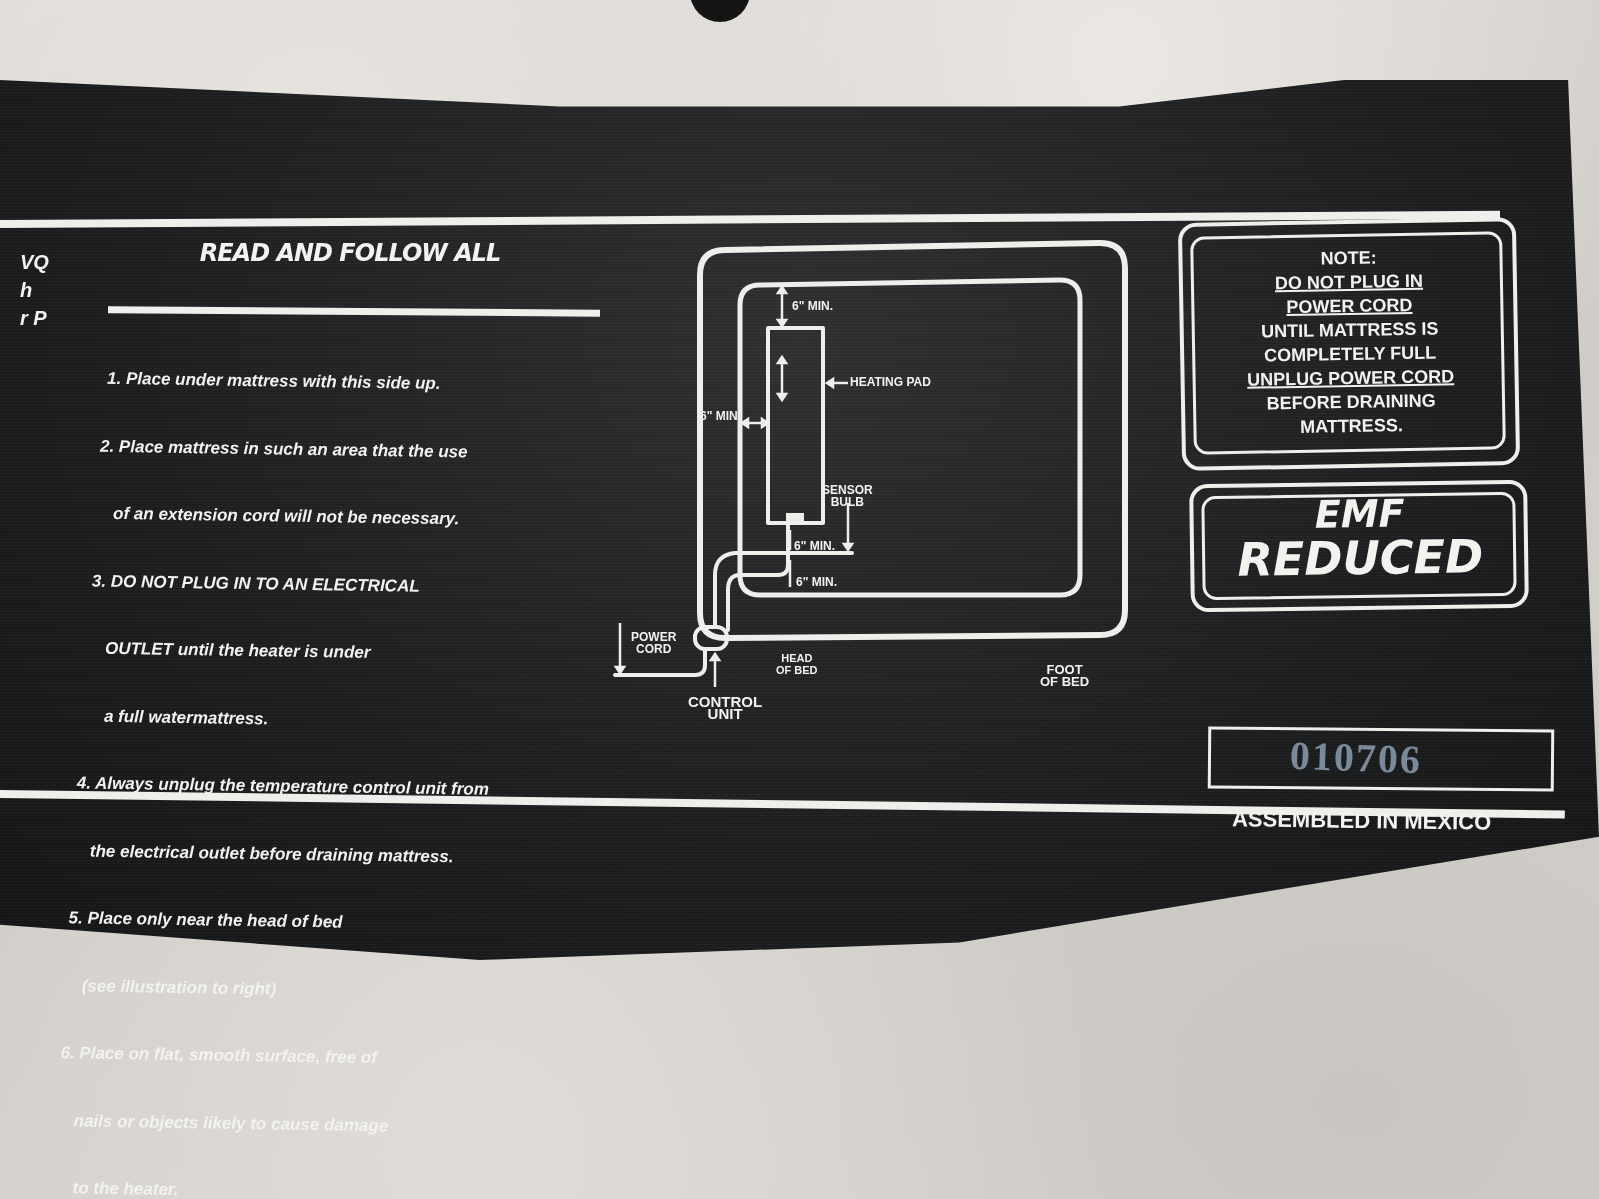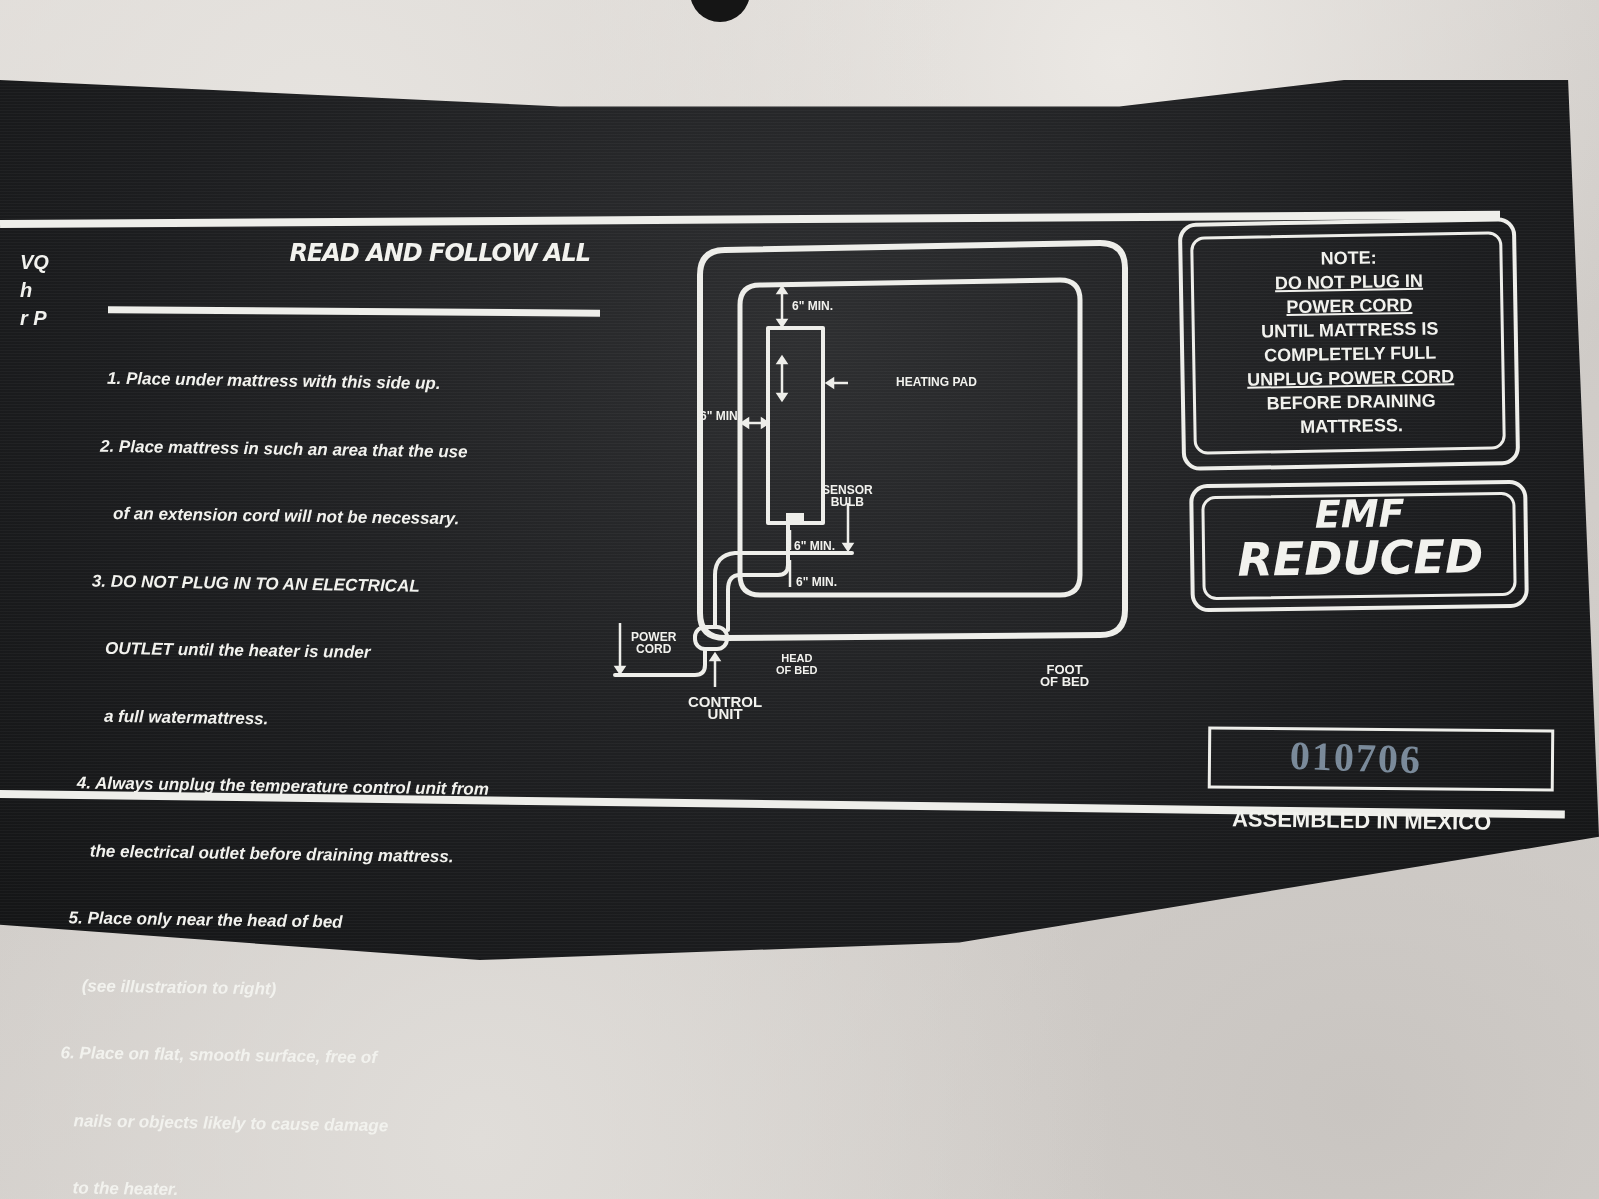--- a/index.html
+++ b/index.html
@@ -15,21 +15,21 @@
   .cord{position:absolute;left:690px;top:-10px;width:60px;height:32px;
     border-radius:0 0 30px 30px;background:#151515;}
   .pad{position:absolute;left:0;top:80px;width:1599px;height:880px;
     background:
       repeating-linear-gradient(0deg, rgba(255,255,255,0.03) 0 1px, transparent 1px 3px),
       radial-gradient(ellipse at 50% 30%, #2e2f31 0%, #1c1d1f 60%, #141516 100%);
     clip-path:polygon(0 0, 35% 3%, 70% 3%, 98% -3%, 100% 86%, 60% 98%, 30% 100%, 0 96%);}
   .stripe{position:absolute;background:#eeeeea;height:8px;}
   .white{color:#f2f2ee;}
   .title{position:absolute;font-weight:900;font-style:italic;
-         font-family:"DejaVu Sans",sans-serif;text-align:right;
+         font-family:"DejaVu Sans",sans-serif;text-align:center;
          letter-spacing:-1px;line-height:34px;font-size:24px;}
   .instr{position:absolute;font-weight:bold;font-style:italic;font-size:17px;line-height:22.5px;white-space:pre;}
   .diag-label{position:absolute;font-weight:bold;font-size:12px;line-height:12px;text-align:center;}
   .box{position:absolute;border:4px solid #eeeeea;border-radius:18px;}
   .box-inner{position:absolute;border:3px solid #eeeeea;border-radius:14px;}
   .note-line{display:block;text-align:center;font-weight:bold;font-size:18px;line-height:24px;}
   .u{text-decoration:underline;text-decoration-thickness:2px;}
   .emf{position:absolute;font-weight:900;font-style:italic;font-family:"DejaVu Sans",sans-serif;text-align:center;}
   .serial{position:absolute;font-family:"Liberation Serif",serif;font-weight:bold;color:#7a8a9a;font-size:40px;letter-spacing:2px;}
   .edge-text{position:absolute;font-weight:bold;font-style:italic;font-size:20px;line-height:28px;}
@@ -114,21 +114,21 @@
     <line x1="200" y1="295" x2="200" y2="315"></line>
     <line x1="200" y1="325" x2="200" y2="352"></line>
     <line x1="30" y1="388" x2="30" y2="435"></line>
       <polygon points="26,432 34,432 30,438"></polygon>
     <line x1="125" y1="422" x2="125" y2="452"></line>
       <polygon points="121,425 129,425 125,419"></polygon>
   </g>
 </svg>
 
 <div class="diag-label white" style="left:792px;top:300px;">6" MIN.</div>
-<div class="diag-label white" style="left:850px;top:376px;margin-left:46px;">HEATING PAD</div>
+<div class="diag-label white" style="left:850px;top:376px;">HEATING PAD</div>
 <div class="diag-label white" style="left:700px;top:410px;">6" MIN.</div>
 <div class="diag-label white" style="left:822px;top:484px;">
   <div>SENSOR</div>
   <div>BULB</div>
 </div>
 <div class="diag-label white" style="left:794px;top:540px;">6" MIN.</div>
 <div class="diag-label white" style="left:796px;top:576px;">6" MIN.</div>
 <div class="diag-label white" style="left:603px;top:631px;margin-left:28px;">
   <div>POWER</div>
   <div>CORD</div>

